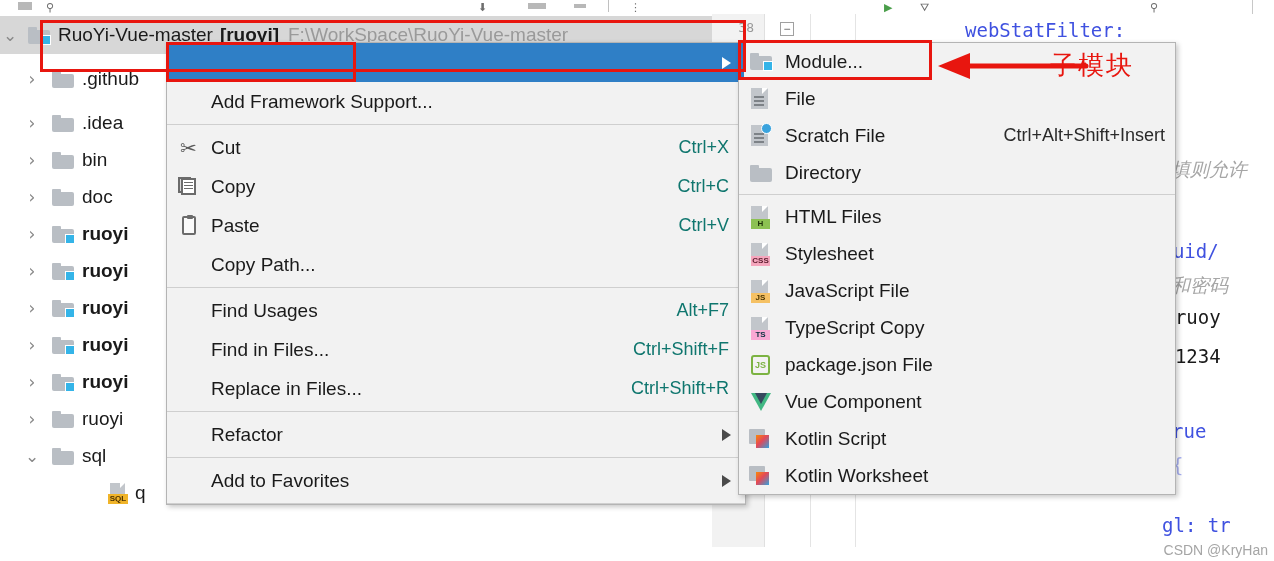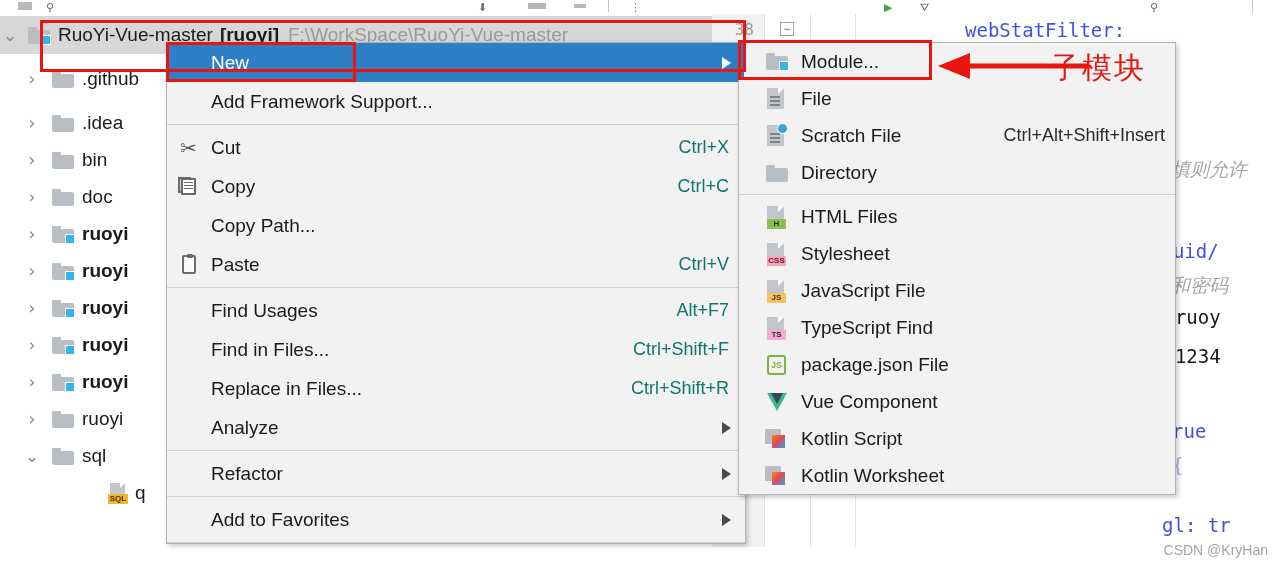--- a/index.html
+++ b/index.html
@@ -260,21 +260,21 @@
     border: 1px solid #b4b4b4;
     box-shadow: 2px 2px 5px rgba(0,0,0,0.22);
     z-index: 40;
   }
   .sub-item {
     height: 37px;
     display: flex;
     align-items: center;
     font-size: 19px;
     color: #1a1a1a;
-    padding-left: 24px;
+    padding-left: 8px;
     box-sizing: border-box;
     white-space: nowrap;
     position: relative;
   }
   .sub-ico {
     width: 30px; height: 24px;
     flex: 0 0 auto;
     margin-right: 8px;
     position: relative;
   }
@@ -395,21 +395,21 @@
 
   
   .anno-arrow {
     position: absolute;
     z-index: 70;
   }
   .anno-text {
     position: absolute;
     z-index: 70;
     color: #e8160f;
-    font-size: 30px;
+    font-size: 26px;
     font-family: "DejaVu Sans", sans-serif;
     font-weight: 500;
     letter-spacing: 2px;
   }
 
   
   .editor {
     position: absolute;
     left: 712px; top: 14px;
     width: 562px; height: 533px;
@@ -419,21 +419,21 @@
     position: absolute; left: 0; top: 0;
     width: 52px; height: 533px;
     background: #f2f2f2;
     border-right: 1px solid #e0e0e0;
   }
   .lineno {
     position: absolute;
     left: 0; width: 42px;
     text-align: right;
     color: #999999;
-    font-size: 16px;
+    font-size: 13px;
     font-family: "DejaVu Sans Mono", monospace;
   }
   .fold-marker {
     position: absolute;
     width: 14px; height: 14px;
     border: 1px solid #a0a0a0;
     background: #ffffff;
     box-sizing: border-box;
     color: #666;
     font-size: 12px;
@@ -648,21 +648,20 @@
     <div class="code-line c-plain" style="left:440px;top:331px;">: 1234</div>
     <div class="code-line c-key" style="left:460px;top:406px;">rue</div>
     <div class="code-line c-key" style="left:460px;top:440px;opacity:0.45;">{</div>
     <div class="code-line c-key" style="left:450px;top:500px;">gl: tr</div>
   </div>
 
   <div class="ctx-menu">
 
     <div class="ctx-item highlight">
       <span class="ctx-ico"></span>
-      <span class="ctx-text">New</span>
       <span class="ctx-arrow"></span>
     </div>
 
     <div class="ctx-item">
       <span class="ctx-ico"></span>
       <span class="ctx-text">Add Framework Support...</span>
     </div>
 
     <div class="ctx-sep"></div>
 
@@ -677,30 +676,30 @@
     <div class="ctx-item">
       <span class="ctx-ico">
         <span class="ico-copy-shape"></span>
           <span class="ico-copy-lines"></span>
       </span>
       <span class="ctx-text">Copy</span>
       <span class="ctx-shortcut">Ctrl+C</span>
     </div>
 
     <div class="ctx-item">
+      <span class="ctx-ico">
+          <span class="ico-paste-shape"></span>
+        </span>
+      <span class="ctx-text">Paste</span>
+      <span class="ctx-shortcut">Ctrl+V</span>
+    </div>
+
+    <div class="ctx-item">
       <span class="ctx-ico"></span>
       <span class="ctx-text">Copy Path...</span>
-    </div>
-
-    <div class="ctx-item">
-      <span class="ctx-ico">
-          <span class="ico-paste-shape"></span>
-        </span>
-      <span class="ctx-text">Paste</span>
-      <span class="ctx-shortcut">Ctrl+V</span>
     </div>
 
     <div class="ctx-sep"></div>
 
     <div class="ctx-item">
       <span class="ctx-ico"></span>
       <span class="ctx-text">Find Usages</span>
       <span class="ctx-shortcut">Alt+F7</span>
     </div>
 
@@ -709,25 +708,20 @@
       <span class="ctx-text">Find in Files...</span>
       <span class="ctx-shortcut">Ctrl+Shift+F</span>
     </div>
 
     <div class="ctx-item">
       <span class="ctx-ico"></span>
       <span class="ctx-text">Replace in Files...</span>
       <span class="ctx-shortcut">Ctrl+Shift+R</span>
     </div>
 
-    <div class="ctx-item">
-      <span class="ctx-ico"></span>
-      <span class="ctx-text">Analyze</span>
-      <span class="ctx-arrow"></span>
-    </div>
 
     <div class="ctx-sep"></div>
 
     <div class="ctx-item">
       <span class="ctx-ico"></span>
       <span class="ctx-text">Refactor</span>
       <span class="ctx-arrow"></span>
     </div>
 
     <div class="ctx-sep"></div>
@@ -819,21 +813,21 @@
       <span class="sub-label">JavaScript File</span>
     </div>
 
     <div class="sub-item">
       <span class="sub-ico">
         <span class="fileico">
             <span class="sheet"></span>
           <span class="tagbox" style="background:#f9a8d4;color:#08303f;">TS</span>
         </span>
       </span>
-      <span class="sub-label">TypeScript Find</span>
+      <span class="sub-label">TypeScript Copy</span>
     </div>
 
     <div class="sub-item">
       <span class="sub-ico">
           <span class="nodeico">JS</span>
         </span>
       <span class="sub-label">package.json File</span>
     </div>
 
     <div class="sub-item">

